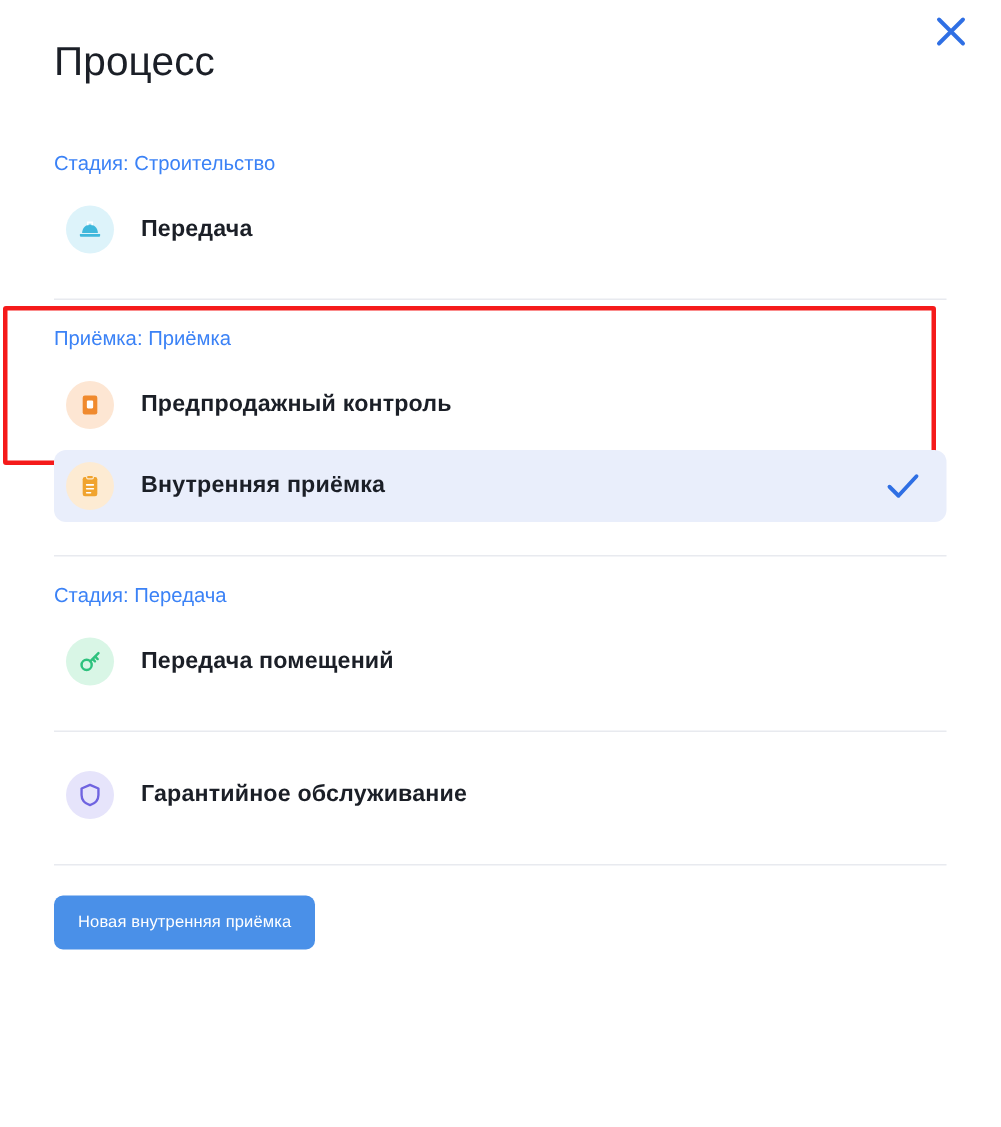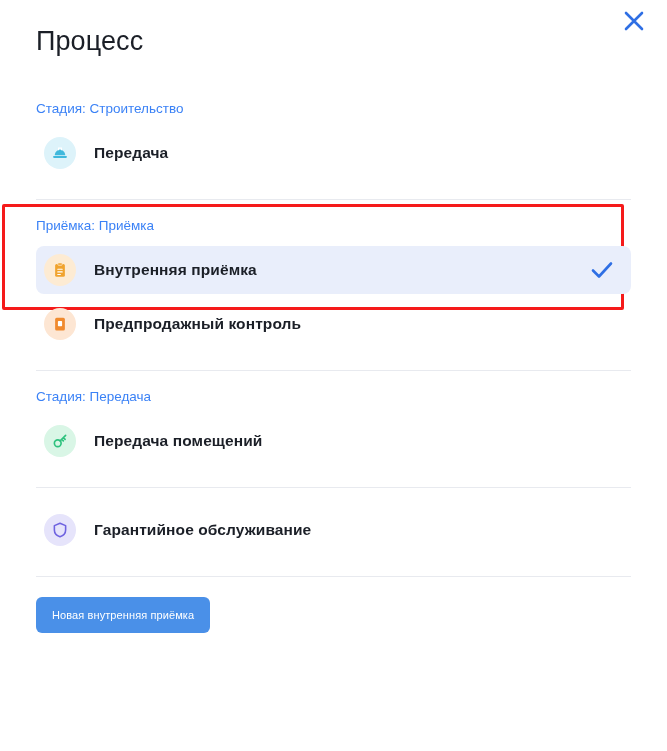--- a/index.html
+++ b/index.html
@@ -162,44 +162,44 @@
         </span>
         <span class="item-label">Передача</span>
       </div>
     </div>
 
     <div class="divider"></div>
 
     <div class="stage-group">
       <div class="highlight-box" style="left:-34px; top:-14px; width:622px; height:106px;"></div>
       <div class="stage-label">Приёмка: Приёмка</div>
+      <div class="item">
+        <span class="icon-circle" style="background:#fde6d3">
+          <svg width="18" height="18" viewBox="0 0 24 24" fill="none">
+            <rect x="5.5" y="3.5" width="13" height="17" rx="2" fill="#f08a2e"></rect>
+            <rect x="9.2" y="8" width="5.6" height="7" rx="1" fill="#ffffff"></rect>
+          </svg>
+        </span>
+        <span class="item-label">Предпродажный контроль</span>
+      </div>
       <div class="item selected">
         <span class="icon-circle" style="background:#fdebd3">
           <svg width="18" height="18" viewBox="0 0 24 24" fill="none">
             <rect x="5.5" y="4" width="13" height="17" rx="2" fill="#f0a32e"></rect>
             <rect x="9" y="2.5" width="6" height="3.2" rx="1.2" fill="#f0a32e" stroke="#fdebd3" stroke-width="1"></rect>
             <path d="M9 11h6M9 14.5h6M9 18h3.5" stroke="#ffffff" stroke-width="1.4" stroke-linecap="round"></path>
           </svg>
         </span>
         <span class="item-label">Внутренняя приёмка</span>
         <span class="check">
           <svg width="22" height="18" viewBox="0 0 22 18" fill="none">
             <path d="M2 9.5 L8 15.5 L20 2.5" stroke="#2f6fe4" stroke-width="2.6" stroke-linecap="round" stroke-linejoin="round"></path>
           </svg>
         </span>
       </div>
-      <div class="item">
-        <span class="icon-circle" style="background:#fde6d3">
-          <svg width="18" height="18" viewBox="0 0 24 24" fill="none">
-            <rect x="5.5" y="3.5" width="13" height="17" rx="2" fill="#f08a2e"></rect>
-            <rect x="9.2" y="8" width="5.6" height="7" rx="1" fill="#ffffff"></rect>
-          </svg>
-        </span>
-        <span class="item-label">Предпродажный контроль</span>
-      </div>
     </div>
 
     <div class="divider"></div>
 
     <div class="stage-group">
       <div class="stage-label">Стадия: Передача</div>
       <div class="item">
         <span class="icon-circle" style="background:#d9f6e6">
           <svg width="18" height="18" viewBox="0 0 24 24" fill="none">
             <circle cx="9" cy="15" r="4.5" stroke="#2ec27e" stroke-width="2.2"></circle>

